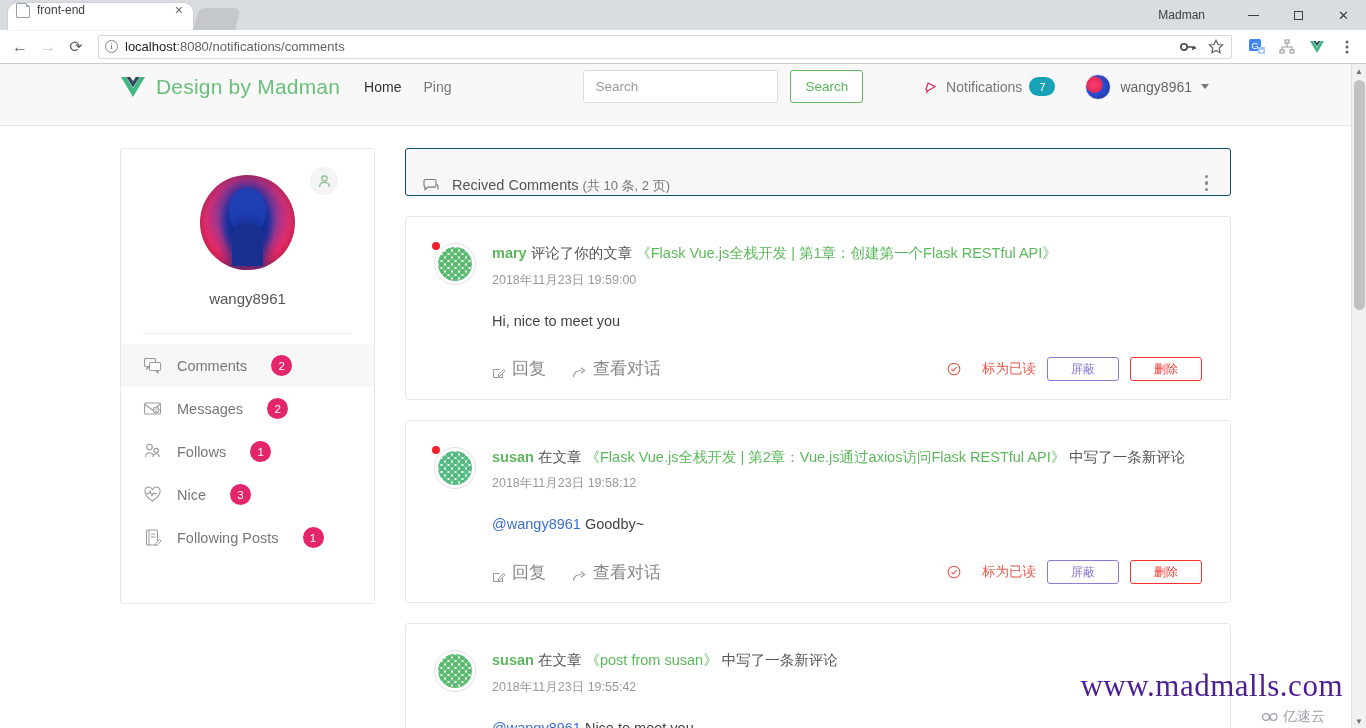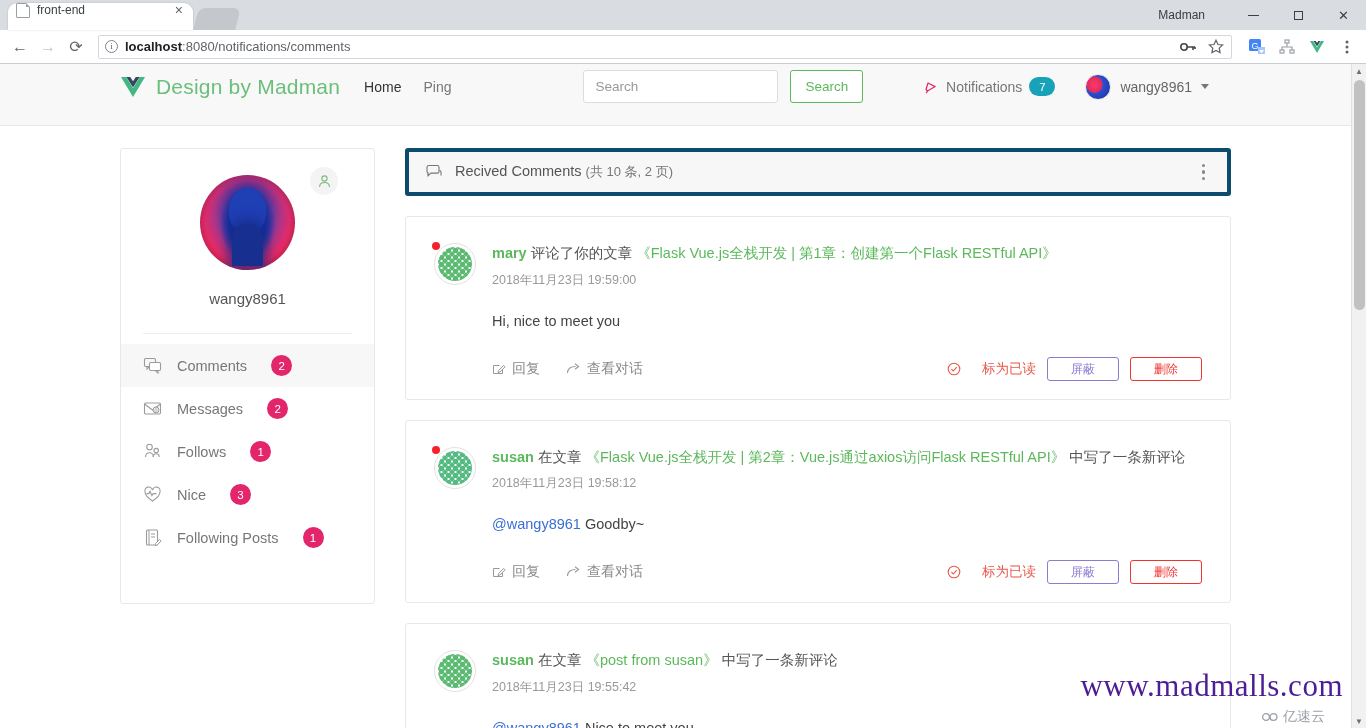--- a/index.html
+++ b/index.html
@@ -67,21 +67,21 @@
     flex: 1 1 auto; height: 24px; margin: 0 6px 0 8px;
     border: 1px solid #d5d8db; border-radius: 2px;
     display: flex; align-items: center; padding: 0 6px; background: #fff;
   }
   .info-icon {
     width: 13px; height: 13px; border: 1px solid #80868b; border-radius: 50%;
     font-size: 9px; line-height: 11px; text-align: center; color: #5f6368;
     margin-right: 7px; flex: 0 0 13px; font-family: "Liberation Serif", serif;
   }
   .url { font-size: 13px; color: #5f6368; }
-  .url b { color: #202124; font-weight: bold; }
+  .url b { color: #202124; font-weight: normal; }
   .omni-right { margin-left: auto; display: flex; align-items: center; gap: 10px; }
   .tb-icons { display: flex; align-items: center; gap: 12px; padding: 0 4px 0 10px; }
   .tb-ic { width: 18px; height: 18px; display: flex; align-items: center; justify-content: center; }
 
   
   .viewport {
     position: absolute; top: 64px; left: 0; right: 0; bottom: 0;
     background: #fff; overflow: hidden;
   }
   .scrollbar {
@@ -188,22 +188,22 @@
   .menu-ic { width: 22px; flex: 0 0 22px; display: flex; align-items: center; justify-content: center; }
   .badge-pink {
     min-width: 21px; height: 21px; border-radius: 50%;
     background: #e3256b; color: #fff; font-size: 11.5px;
     display: flex; align-items: center; justify-content: center;
     margin-left: 10px; padding: 0 5px;
   }
 
   
   .panel-head {
-    background: #f7f7f7; border: 4px solid #0c4a6e; border-radius: 3px;
-    height: 48px; display: flex; align-items: center; padding: 0 16px;
+    background: #f7f7f7; border: 1px solid #0c4a6e; border-radius: 3px;
+    height: 48px; display: flex; align-items: flex-end; padding: 0 16px;
   }
   .panel-title { font-size: 14.5px; color: #555; margin-left: 12px; }
   .panel-title .cnt { color: #777; font-size: 13px; }
   .kebab { margin-left: auto; display: flex; flex-direction: column; gap: 3px; padding: 4px 6px; }
   .kebab i { width: 3.5px; height: 3.5px; border-radius: 50%; background: #888; display:block; }
 
   .comment-card { margin-top: 20px; padding: 26px 28px 18px; }
   .c-head { display: flex; gap: 16px; }
   .c-avatar-wrap { position: relative; flex: 0 0 42px; }
   .c-avatar {
@@ -227,21 +227,21 @@
   }
   .c-body { flex: 1 1 auto; min-width: 0; }
   .c-line1 { font-size: 14.5px; color: #555; line-height: 1.5; }
   .c-user { color: #5cb85c; font-weight: bold; }
   .c-article { color: #5cb85c; }
   .c-time { font-size: 12.5px; color: #999; margin-top: 7px; }
   .c-text { font-size: 14.5px; color: #444; margin-top: 22px; line-height: 1.5; }
   .c-mention { color: #3b6fd4; }
 
   .c-actions { display: flex; align-items: center; margin-top: 24px; }
-  .act { display: flex; align-items: center; gap: 6px; font-size: 14px; color: #888; margin-right: 26px; }
+  .act { display: flex; align-items: flex-end; gap: 6px; font-size: 17px; color: #888; margin-right: 26px; }
   .act-right { margin-left: auto; display: flex; align-items: center; gap: 11px; }
   .mark-read { display: flex; align-items: center; gap: 21px; font-size: 13.5px; color: #e8574a; }
   .btn-sm {
     font-size: 12px; padding: 3px 23px; border-radius: 3px; background: #fff;
     line-height: 1.35;
   }
   .btn-block { border: 1px solid #8e7bd0; color: #8e7bd0; }
   .btn-del { border: 1px solid #f0332e; color: #f0332e; }
 
   .watermark {

